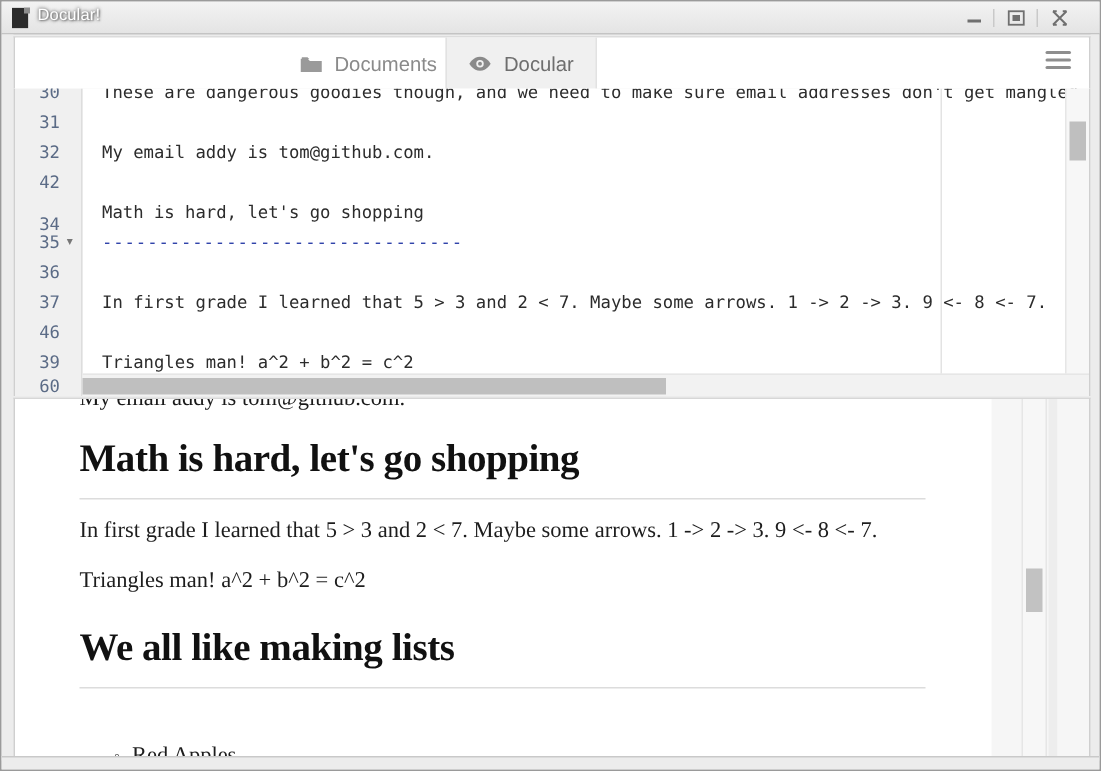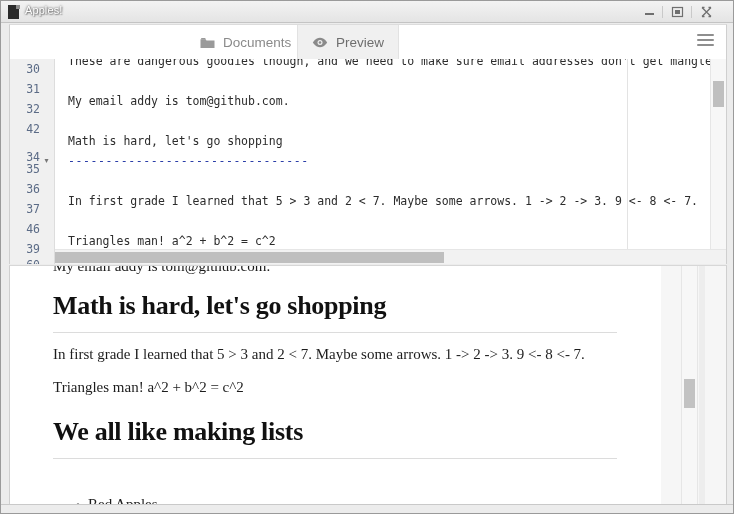--- a/index.html
+++ b/index.html
@@ -159,21 +159,20 @@
     border-right: 1px solid #ddd;
   }
   .gnum {
     position: absolute;
     right: 14px;
     font-family: "DejaVu Sans Mono", monospace;
     font-size: 11.5px;
     color: #5b6b86;
     line-height: 20px;
     height: 20px;
-    margin-top: 8px;
   }
   .gfold {
     position: absolute;
     right: 3px;
     width: 9px; height: 20px;
     line-height: 20px;
     font-size: 8px;
     color: #777;
     text-align: center;
     cursor: pointer;
@@ -361,21 +360,21 @@
   }
 </style>
 </head>
 <body>
 
 <div id="window">
 
   <div id="titlebar">
     <div id="app-icon"></div>
     <div id="app-icon-fold"></div>
-    <div id="title-text">Apples!</div>
+    <div id="title-text">Docular!</div>
 
     <div class="winbtn" id="btn-min">
       <svg width="15" height="14" viewBox="0 0 15 14">
           <rect x="3" y="8" width="9" height="2" fill="#6f6f6f"></rect>
         </svg>
     </div>
     <div class="wsep" id="wsep1"></div>
     <div class="winbtn" id="btn-max">
       <svg width="15" height="14" viewBox="0 0 15 14">
         <rect x="2.5" y="2.5" width="10" height="9" fill="none" stroke="#6f6f6f" stroke-width="1.2"></rect>
@@ -407,21 +406,21 @@
     </div>
 
     <div class="tab active" id="tab-preview">
       <span class="ticon">
         <svg width="16" height="11" viewBox="0 0 16 11">
           <path d="M8 0.8 C3.4 0.8 0.9 5.5 0.9 5.5 C0.9 5.5 3.4 10.2 8 10.2 C12.6 10.2 15.1 5.5 15.1 5.5 C15.1 5.5 12.6 0.8 8 0.8 Z" fill="#8a8a8a"></path>
           <circle cx="8" cy="5.5" r="2.5" fill="#f0f0f0"></circle>
           <circle cx="8" cy="5.5" r="1.3" fill="#8a8a8a"></circle>
         </svg>
       </span>
-      <span>Preview</span>
+      <span>Docular</span>
     </div>
 
     <div id="hamburger">
       <i></i>
       <i></i>
       <i></i>
     </div>
   </div>
 
   <div id="editor">

